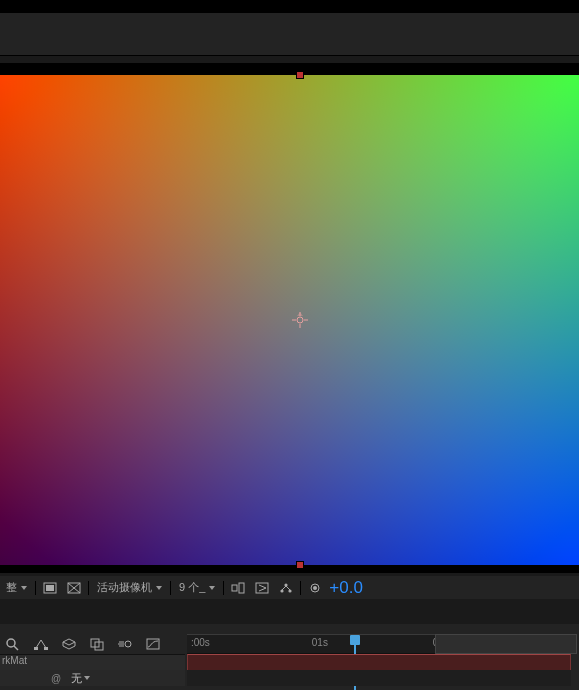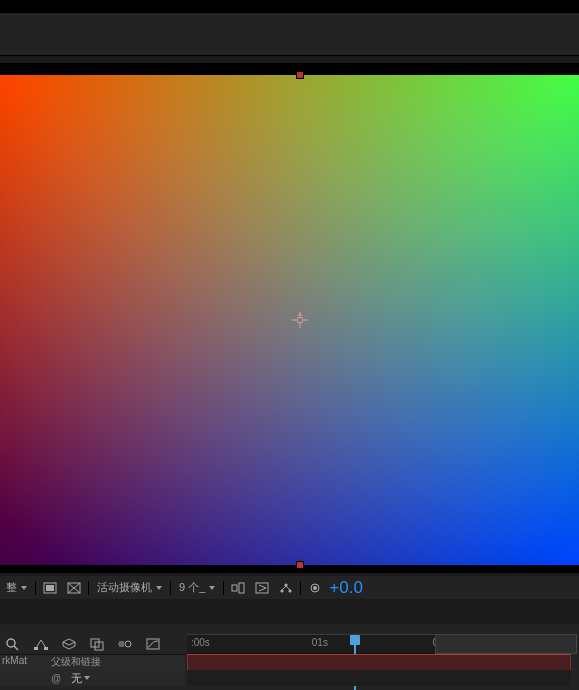--- a/index.html
+++ b/index.html
@@ -191,21 +191,20 @@
 
   <span class="tick" style="left: 3.9px;">:00s</span>
         <span class="tick" style="left: 124.8px;">01s</span>
         <span class="tick" style="left: 245.7px;">02s</span>
         <div class="playhead" style="left: 160.7px;"></div>
       </div>
   <div class="navigator"></div>
 
   <div class="tl-row1">
     <div class="cell1">rkMat</div>
-    <div class="cell2">父级和链接</div>
   </div>
   <div class="tl-track"></div>
 
   <div class="tl-row2">
     <span style="width:45px"></span>
     <span class="link">@</span>
     <div class="dd">
       <span>无</span>
       <span class="chev copy-chev"></span>
     </div>

